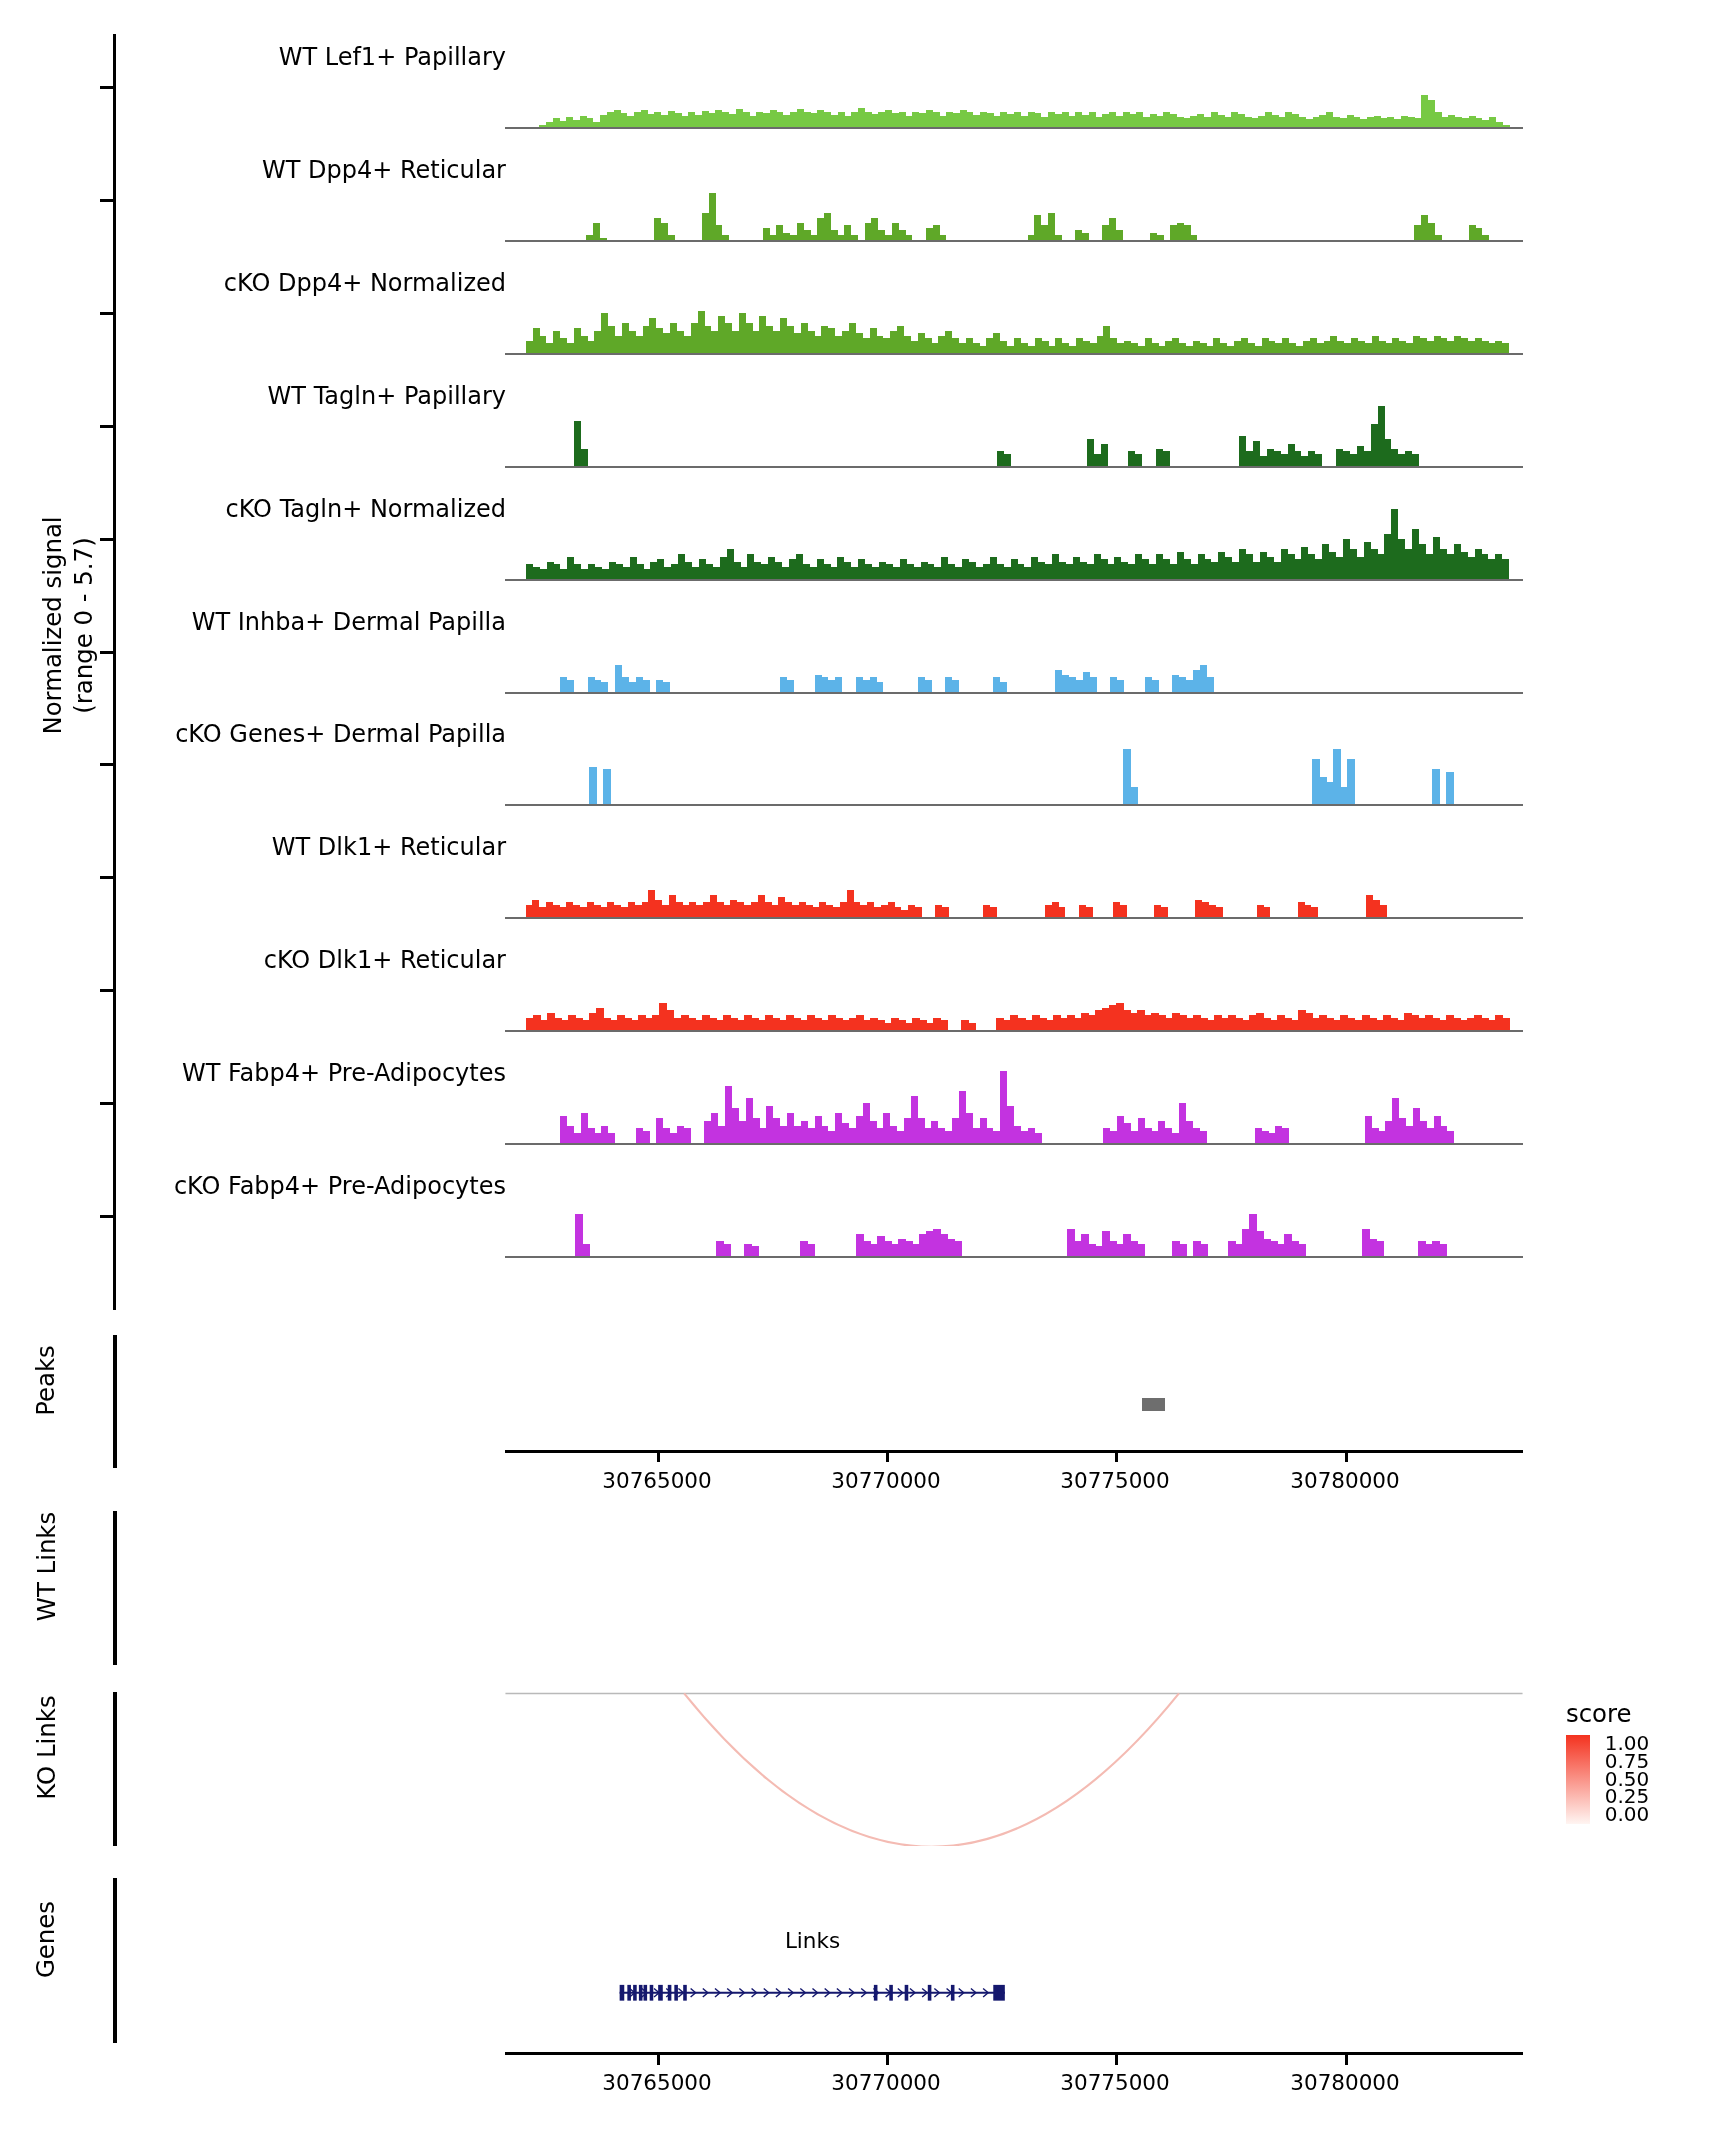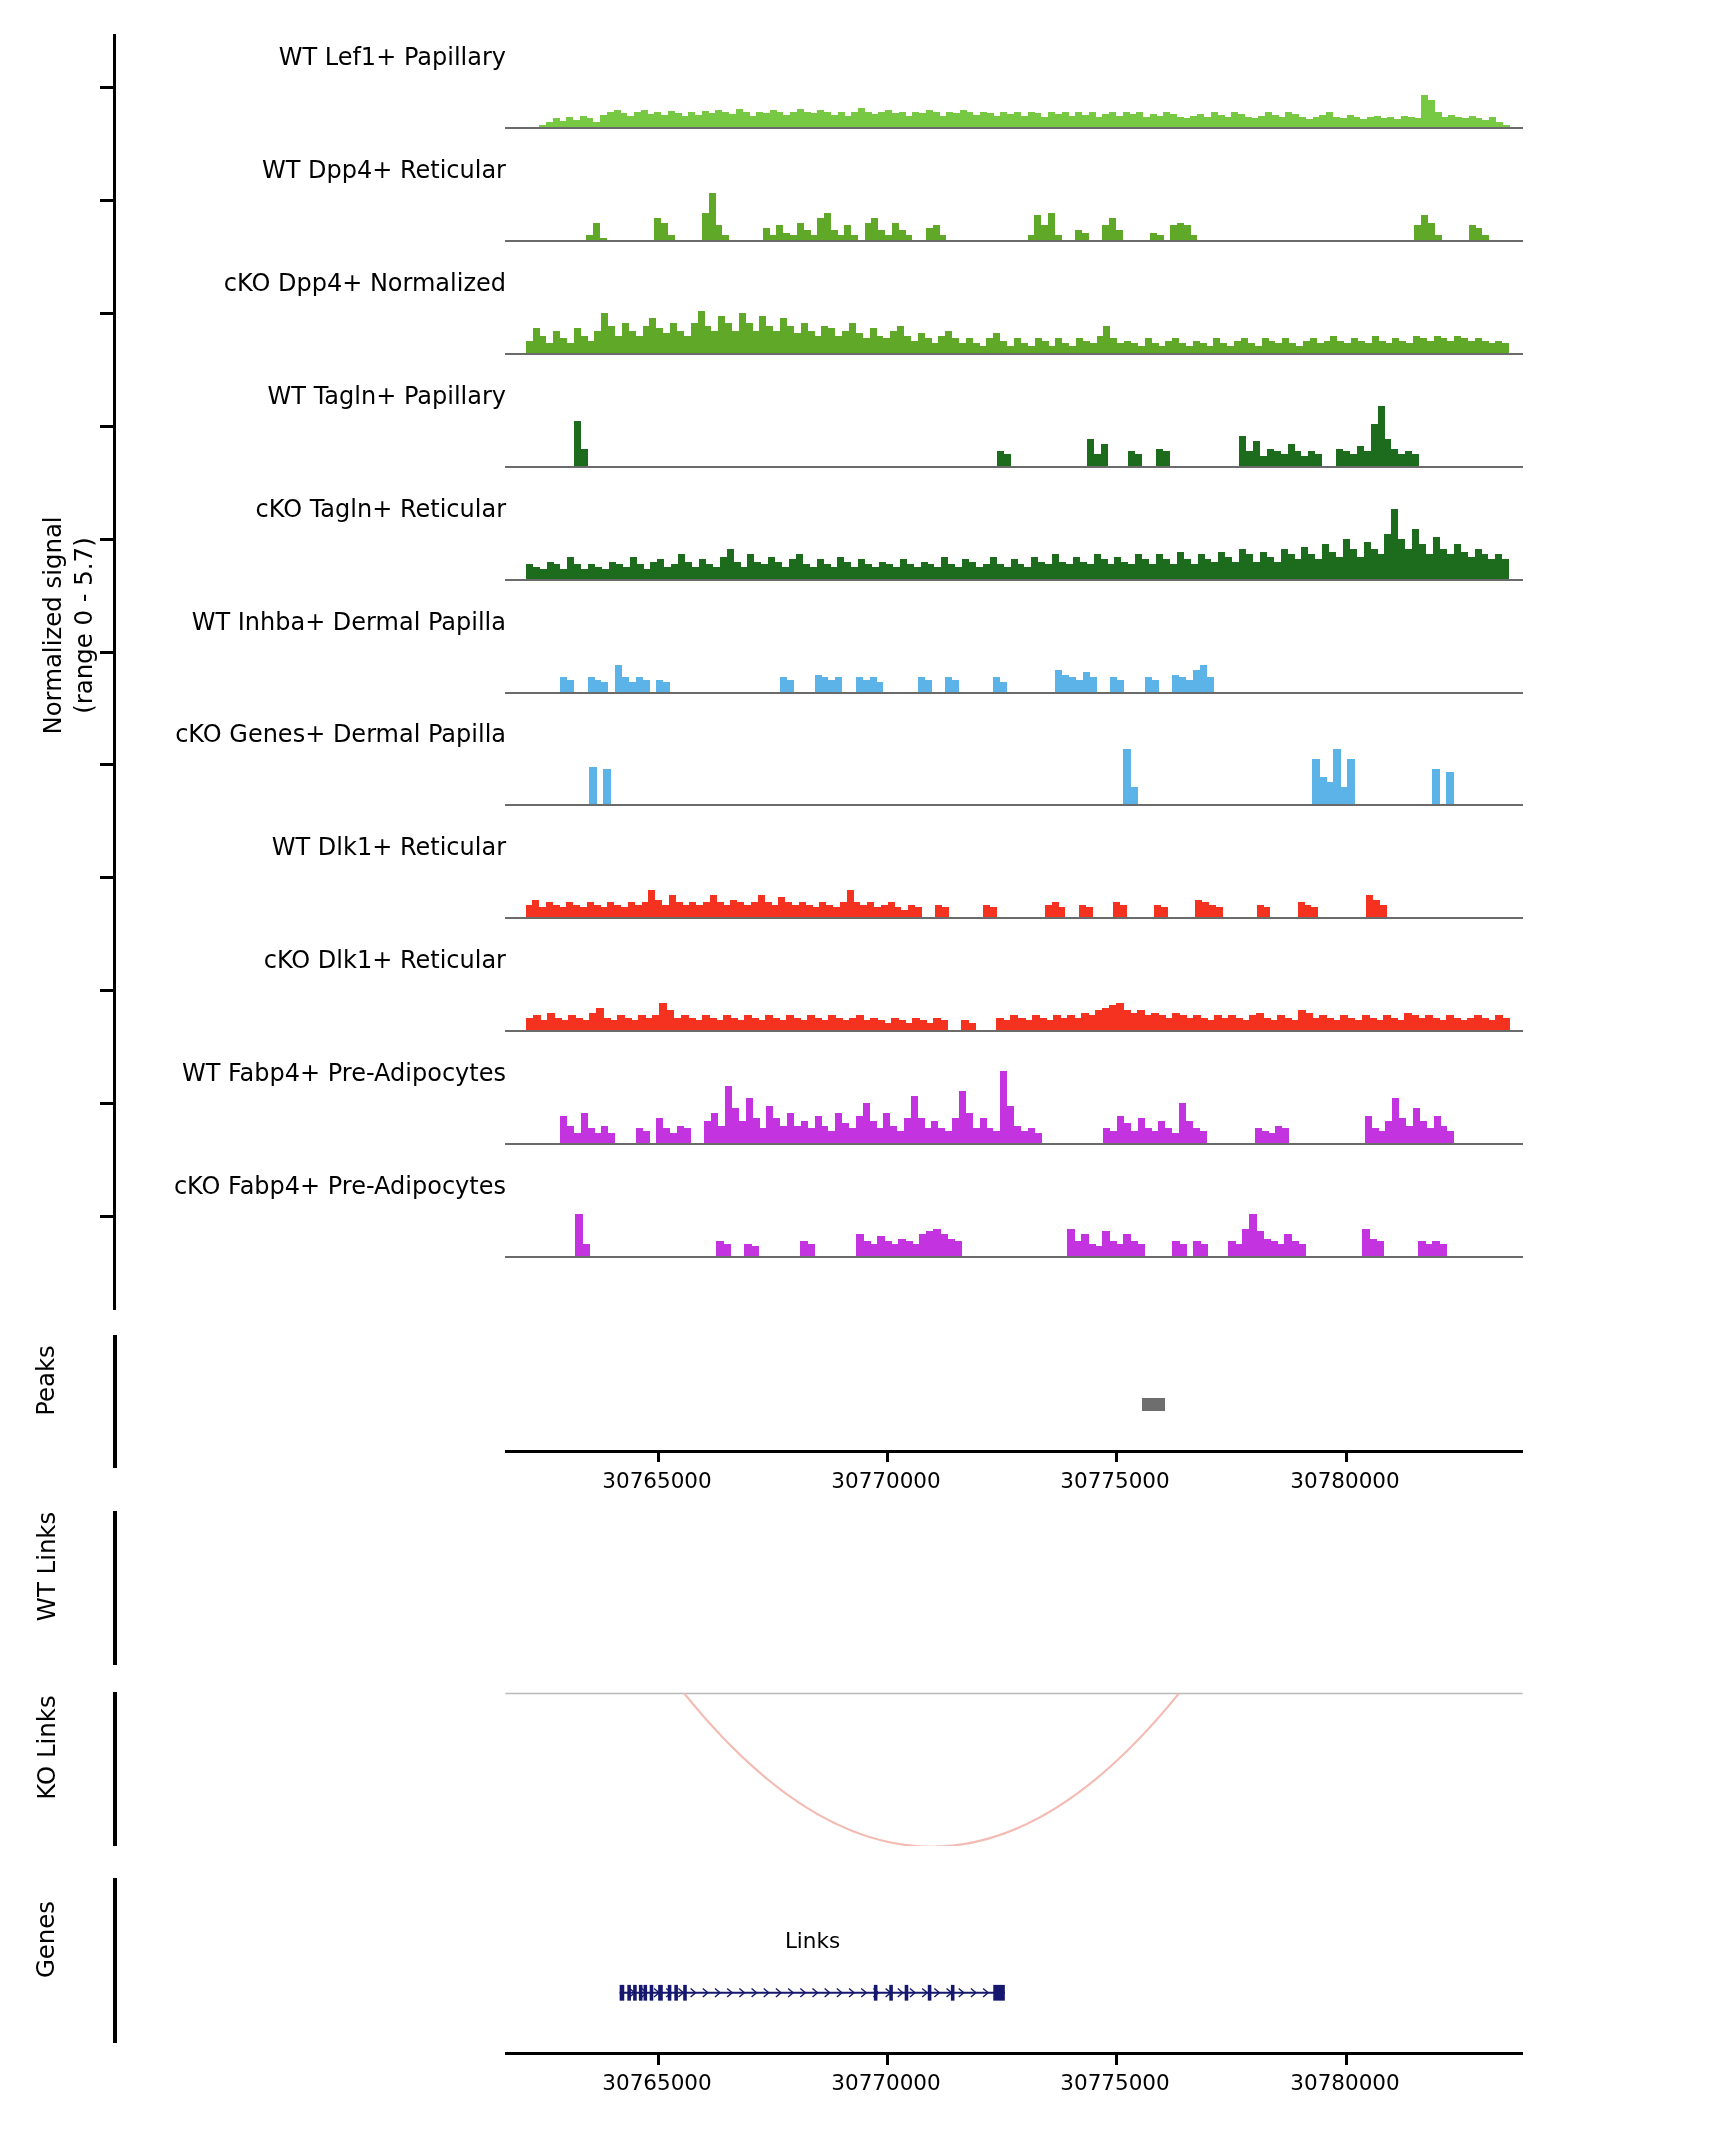--- a/index.html
+++ b/index.html
@@ -615,21 +615,21 @@
             <div class="bar" style="left: 879px; width: 7.4px; height: 27px; background: rgb(29, 107, 29);"></div>
             <div class="bar" style="left: 886px; width: 7.4px; height: 17.4px; background: rgb(29, 107, 29);"></div>
             <div class="bar" style="left: 893px; width: 7.4px; height: 12.4px; background: rgb(29, 107, 29);"></div>
             <div class="bar" style="left: 900px; width: 7.4px; height: 15px; background: rgb(29, 107, 29);"></div>
             <div class="bar" style="left: 907px; width: 7.4px; height: 12.4px; background: rgb(29, 107, 29);"></div>
           </div>
           <div class="baseline"></div>
         </div>
       </div>
       <div class="track-row" style="top: 495px;">
-        <div class="track-label">cKO Tagln+ Reticular</div>
+        <div class="track-label">cKO Tagln+ Normalized</div>
         <div class="track-plot">
           <div class="bars">
             <div class="bar" style="left: 21px; width: 7.4px; height: 15px; background: rgb(29, 107, 29);"></div>
             <div class="bar" style="left: 28px; width: 7.4px; height: 12.4px; background: rgb(29, 107, 29);"></div>
             <div class="bar" style="left: 35px; width: 7.4px; height: 10px; background: rgb(29, 107, 29);"></div>
             <div class="bar" style="left: 42px; width: 7.4px; height: 17.4px; background: rgb(29, 107, 29);"></div>
             <div class="bar" style="left: 48px; width: 7.4px; height: 15px; background: rgb(29, 107, 29);"></div>
             <div class="bar" style="left: 55px; width: 7.4px; height: 10px; background: rgb(29, 107, 29);"></div>
             <div class="bar" style="left: 62px; width: 7.4px; height: 22.4px; background: rgb(29, 107, 29);"></div>
             <div class="bar" style="left: 69px; width: 7.4px; height: 15px; background: rgb(29, 107, 29);"></div>
@@ -1335,16 +1335,29 @@
       <div class="abs" style="left: 657px; top: 2055px; width: 2.9px; height: 10px; background: rgb(0, 0, 0);"></div>
       <div class="abs gtick-label" style="left: 657px; top: 2070px;">30765000</div>
       <div class="abs" style="left: 886px; top: 2055px; width: 2.9px; height: 10px; background: rgb(0, 0, 0);"></div>
       <div class="abs gtick-label" style="left: 886px; top: 2070px;">30770000</div>
       <div class="abs" style="left: 1115px; top: 2055px; width: 2.9px; height: 10px; background: rgb(0, 0, 0);"></div>
       <div class="abs gtick-label" style="left: 1115px; top: 2070px;">30775000</div>
       <div class="abs" style="left: 1345px; top: 2055px; width: 2.9px; height: 10px; background: rgb(0, 0, 0);"></div>
       <div class="abs gtick-label" style="left: 1345px; top: 2070px;">30780000</div>
     </div>
 
+  <div id="legend" class="abs">
+    <div id="legend-title">score</div>
+    <div style="display:flex;">
+      <div id="legend-gradient" style="width: 24.4px; height: 89px; background: linear-gradient(rgb(244, 50, 31), rgb(255, 245, 242));"></div>
+      <div id="legend-ticks" style="margin-left:7.2px;">
+          <div class="legend-tick" style="height: 17px; line-height: 17px; margin-bottom: 0.7px;">1.00</div>
+          <div class="legend-tick" style="height: 17px; line-height: 17px; margin-bottom: 0.7px;">0.75</div>
+          <div class="legend-tick" style="height: 17px; line-height: 17px; margin-bottom: 0.7px;">0.50</div>
+          <div class="legend-tick" style="height: 17px; line-height: 17px; margin-bottom: 0.7px;">0.25</div>
+          <div class="legend-tick" style="height: 17px; line-height: 17px; margin-bottom: 0.7px;">0.00</div>
+        </div>
+    </div>
+  </div>
 
 <div class="abs" id="gene-name" style="left: 705px; top: 1928px;">Links</div>
   </div>
 
 
 </body></html>

